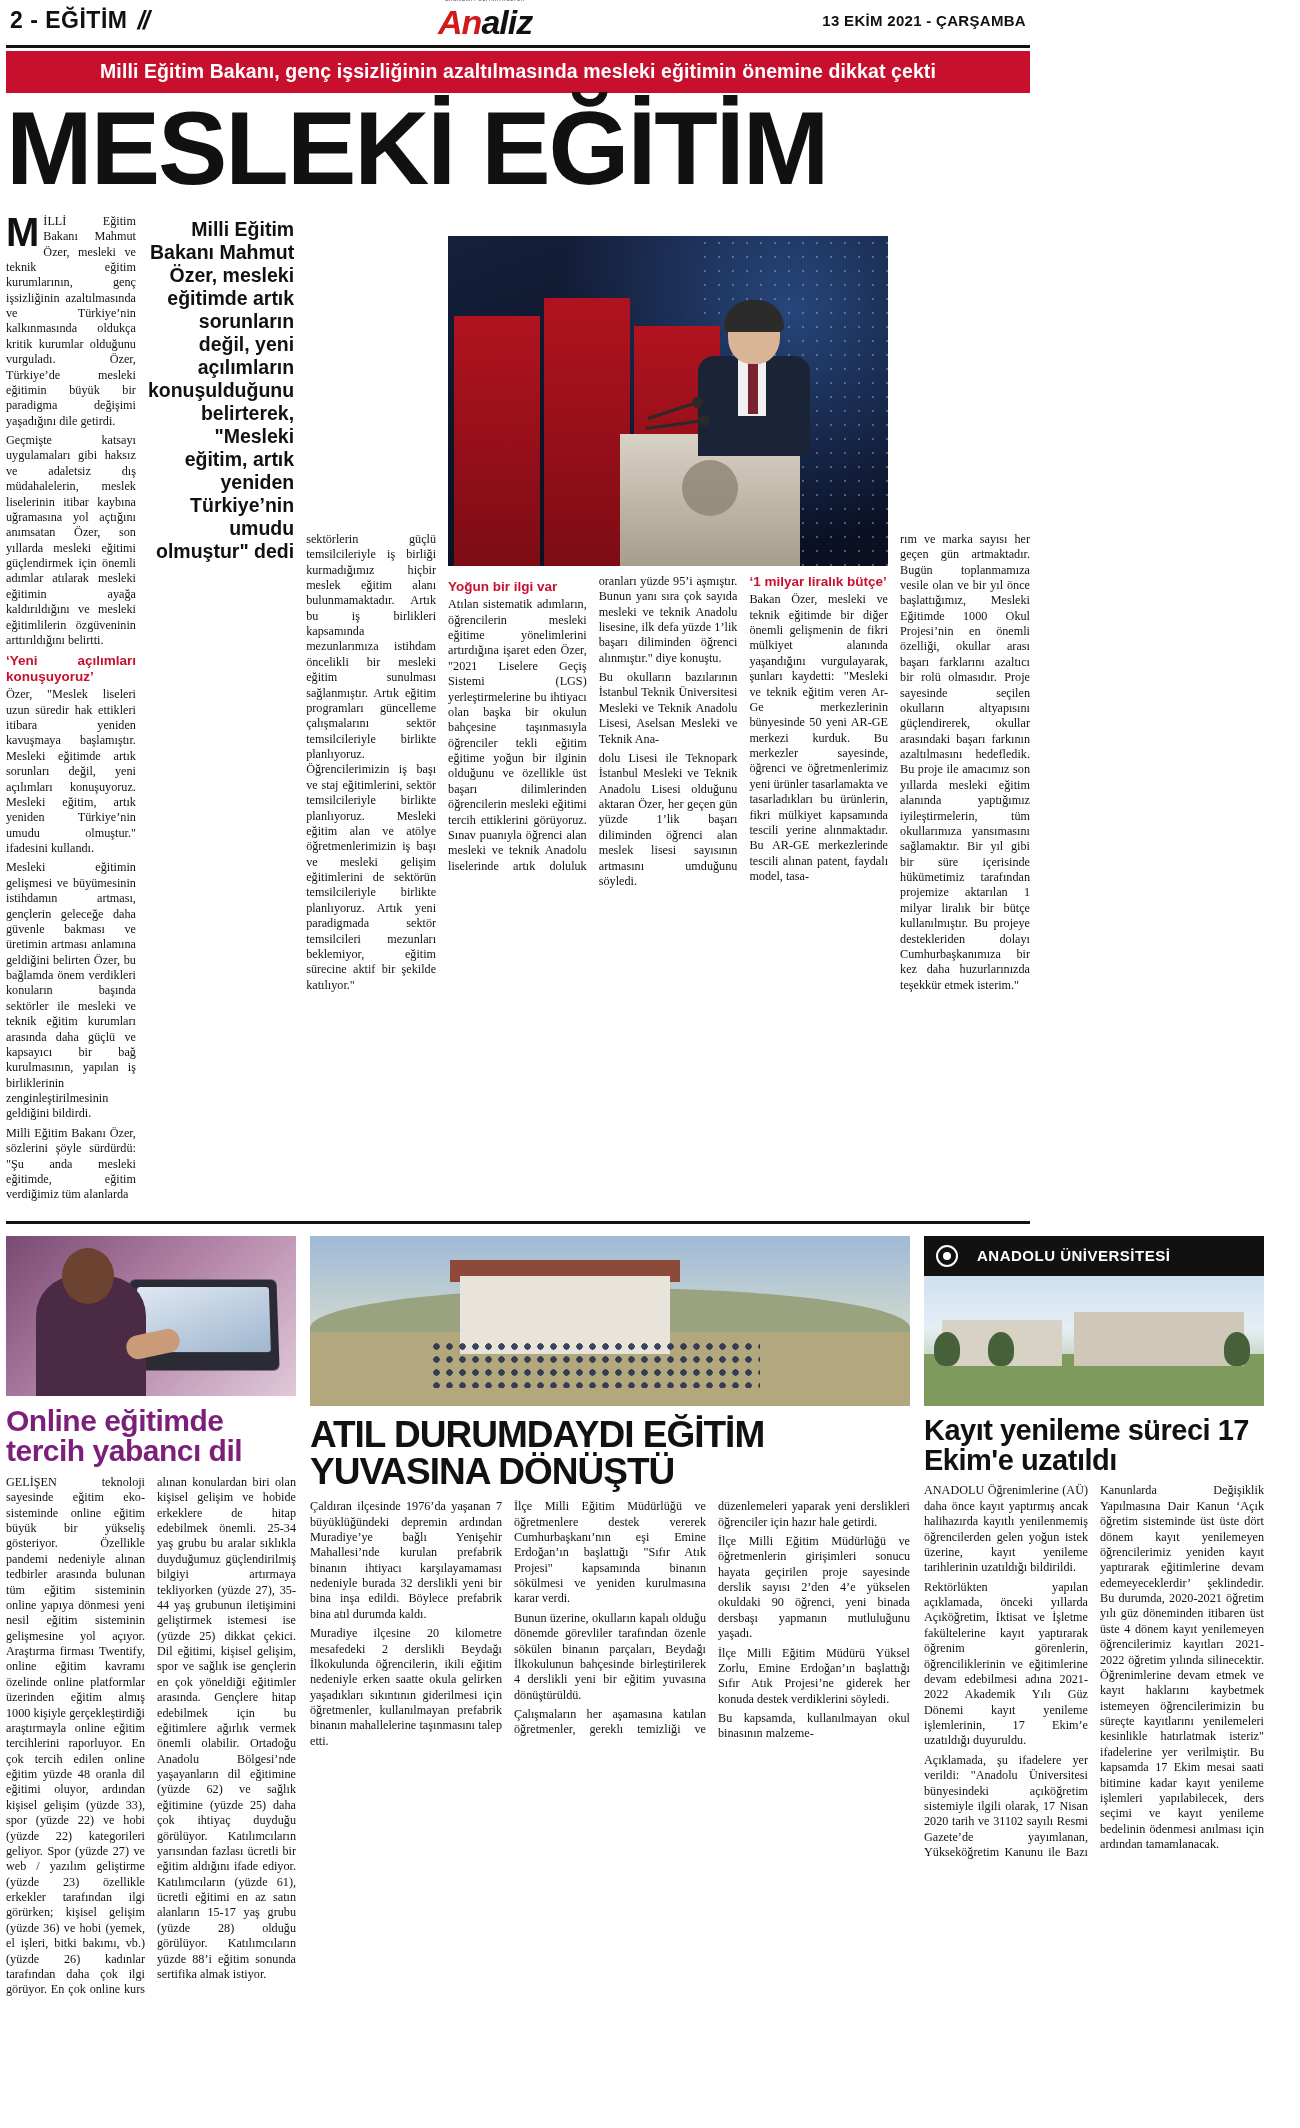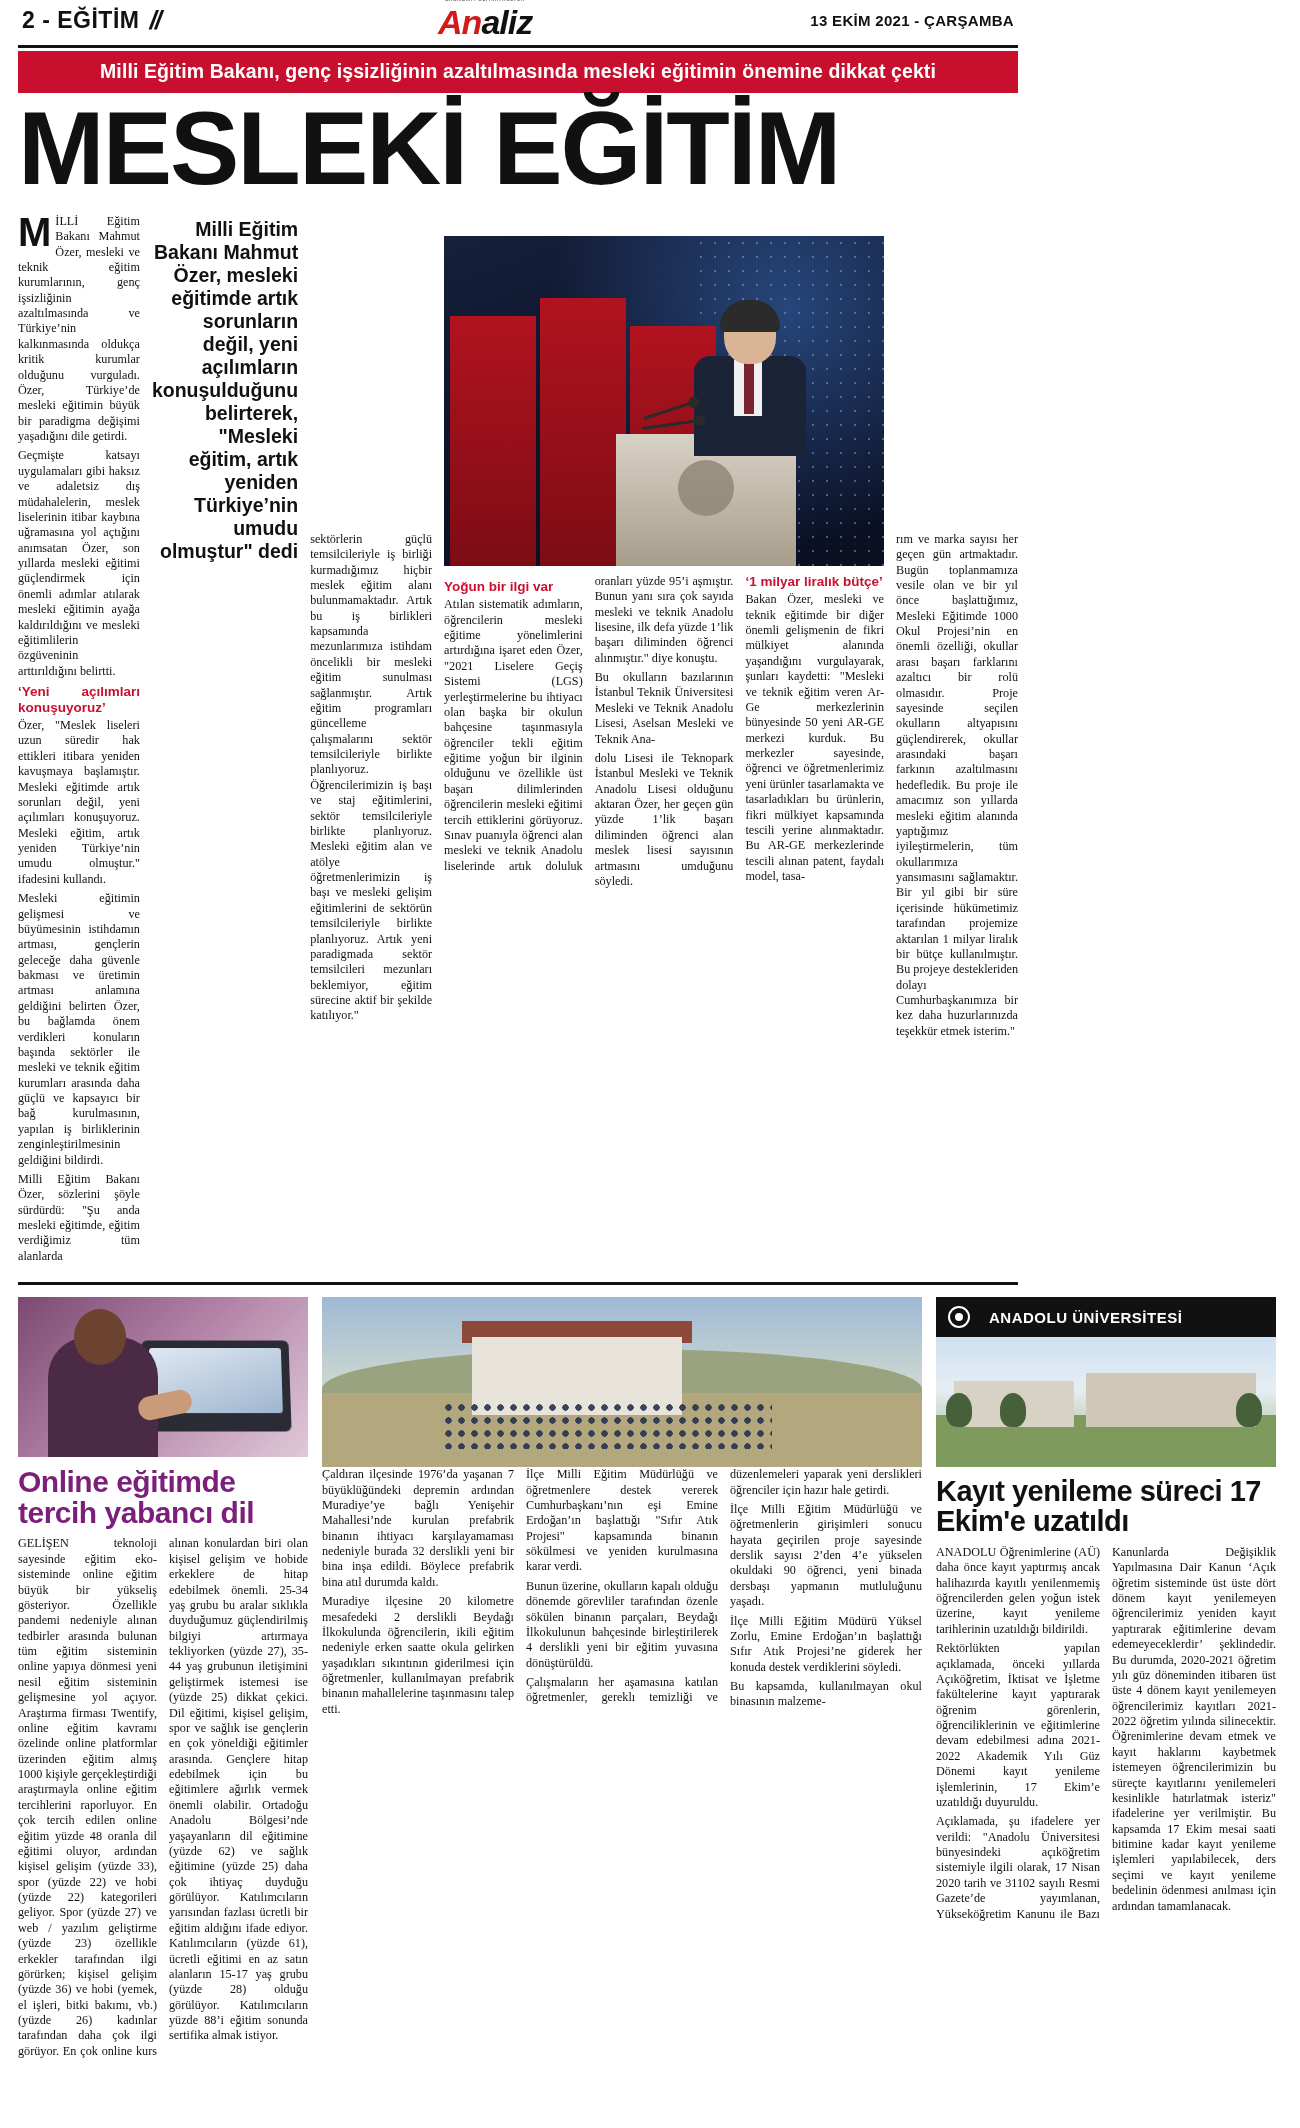--- a/index.html
+++ b/index.html
@@ -4,21 +4,21 @@
 <style>
   * { box-sizing: border-box; }
   html, body { margin:0; padding:0; }
   body {
     width:1300px; height:2128px;
     background:#ffffff;
     font-family:"Liberation Serif", serif;
     color:#111;
     position:relative;
   }
-  .page { width:1036px; height:2128px; position:relative; padding:0 18px; }
+  .page { width:1036px; height:2128px; position:relative; padding:0 6px; }
 
   
   .masthead { height:48px; display:flex; align-items:center; justify-content:space-between; border-bottom:3px solid #111; padding:0 4px 4px 4px; }
   .folio { font-family:"Liberation Sans", sans-serif; font-weight:bold; font-size:23px; letter-spacing:.5px; display:flex; align-items:center; gap:10px; }
   .folio .slashes { color:#111; font-style:italic; font-weight:bold; font-size:26px; letter-spacing:-2px; }
   .logo-wrap { display:flex; flex-direction:column; align-items:center; transform:translateY(-2px); }
   .logo-small { font-family:"Liberation Sans", sans-serif; font-size:5px; letter-spacing:.5px; color:#333; margin-bottom:1px; }
   .logo { font-family:"Liberation Sans", sans-serif; font-style:italic; font-weight:bold; font-size:34px; color:#d11a1a; letter-spacing:-1px; position:relative; }
   .logo .blk { color:#111; }
   .dateline { font-family:"Liberation Sans", sans-serif; font-weight:bold; font-size:15px; letter-spacing:.3px; }
@@ -222,20 +222,21 @@
 
     <div class="b-mid">
       <div class="photo3">
         <div class="sky3"></div>
         <div class="hill"></div>
         <div class="ground"></div>
         <div class="roof"></div>
         <div class="bldg"></div>
         <div class="kids"></div>
       </div>
+      <div class="black-title">ATIL DURUMDAYDI EĞİTİM YUVASINA DÖNÜŞTÜ</div>
       <div class="bodytext threecol">
         <p>Çaldıran ilçesinde 1976’da yaşanan 7 büyüklüğündeki depremin ardından Muradiye’ye bağlı Yenişehir Mahallesi’nde kurulan prefabrik binanın ihtiyacı karşılayamaması nedeniyle burada 32 derslikli yeni bir bina inşa edildi. Böylece prefabrik bina atıl durumda kaldı.</p>
         <p>Muradiye ilçesine 20 kilometre mesafedeki 2 derslikli Beydağı İlkokulunda öğrencilerin, ikili eğitim nedeniyle erken saatte okula gelirken yaşadıkları sıkıntının giderilmesi için öğretmenler, kullanılmayan prefabrik binanın mahallelerine taşınmasını talep etti.</p>
         <p>İlçe Milli Eğitim Müdürlüğü ve öğretmenlere destek vererek Cumhurbaşkanı’nın eşi Emine Erdoğan’ın başlattığı "Sıfır Atık Projesi" kapsamında binanın sökülmesi ve yeniden kurulmasına karar verdi.</p>
         <p>Bunun üzerine, okulların kapalı olduğu dönemde görevliler tarafından özenle sökülen binanın parçaları, Beydağı İlkokulunun bahçesinde birleştirilerek 4 derslikli yeni bir eğitim yuvasına dönüştürüldü.</p>
         <p>Çalışmaların her aşamasına katılan öğretmenler, gereklı temizliği ve düzenlemeleri yaparak yeni derslikleri öğrenciler için hazır hale getirdi.</p>
         <p>İlçe Milli Eğitim Müdürlüğü ve öğretmenlerin girişimleri sonucu hayata geçirilen proje sayesinde derslik sayısı 2’den 4’e yükselen okuldaki 90 öğrenci, yeni binada dersbaşı yapmanın mutluluğunu yaşadı.</p>
         <p>İlçe Milli Eğitim Müdürü Yüksel Zorlu, Emine Erdoğan’ın başlattığı Sıfır Atık Projesi’ne giderek her konuda destek verdiklerini söyledi.</p>
         <p>Bu kapsamda, kullanılmayan okul binasının malzeme-</p>
       </div>

